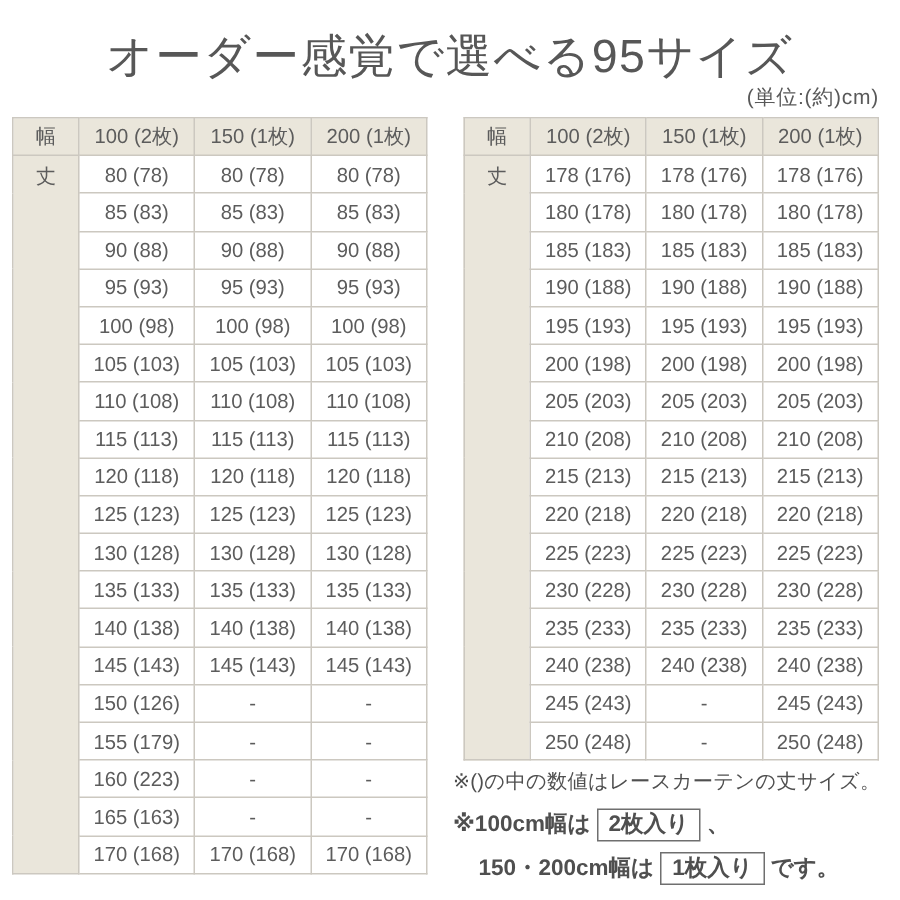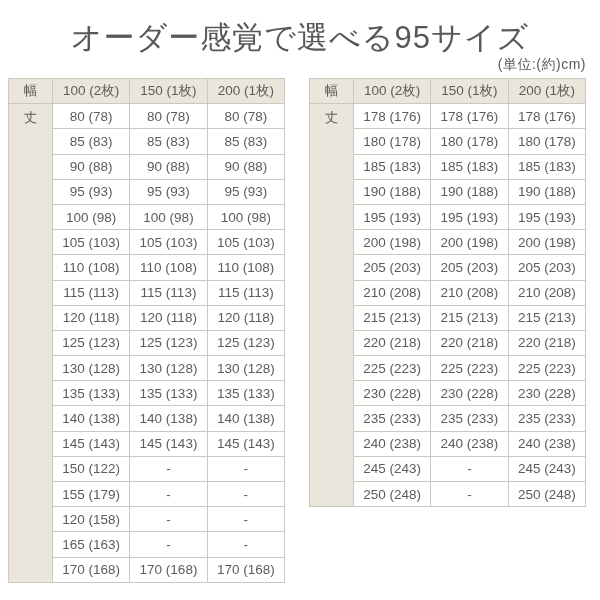--- a/index.html
+++ b/index.html
@@ -141,31 +141,31 @@
             <td>140 (138)</td>
             <td>140 (138)</td>
             <td>140 (138)</td>
           </tr>
           <tr>
             <td>145 (143)</td>
             <td>145 (143)</td>
             <td>145 (143)</td>
           </tr>
           <tr>
-            <td>150 (122)</td>
+            <td>150 (126)</td>
             <td>-</td>
             <td>-</td>
           </tr>
           <tr>
             <td>155 (179)</td>
             <td>-</td>
             <td>-</td>
           </tr>
           <tr>
-            <td>120 (158)</td>
+            <td>160 (223)</td>
             <td>-</td>
             <td>-</td>
           </tr>
           <tr>
             <td>165 (163)</td>
             <td>-</td>
             <td>-</td>
           </tr>
           <tr>
             <td>170 (168)</td>
@@ -268,14 +268,19 @@
           </tr>
           <tr>
             <td>250 (248)</td>
             <td>-</td>
             <td>250 (248)</td>
           </tr>
         </tbody>
       </table>
   </div>
 
+  <div class="notes">
+    <div class="note-line1">※()の中の数値はレースカーテンの丈サイズ。</div>
+    <div class="note-line2"><span>※100cm幅は</span><span class="badge">2枚入り</span><span>、</span></div>
+    <div class="note-line3"><span>150・200cm幅は</span><span class="badge">1枚入り</span><span>です。</span></div>
+  </div>
 
 </div>
 
 </body></html>

